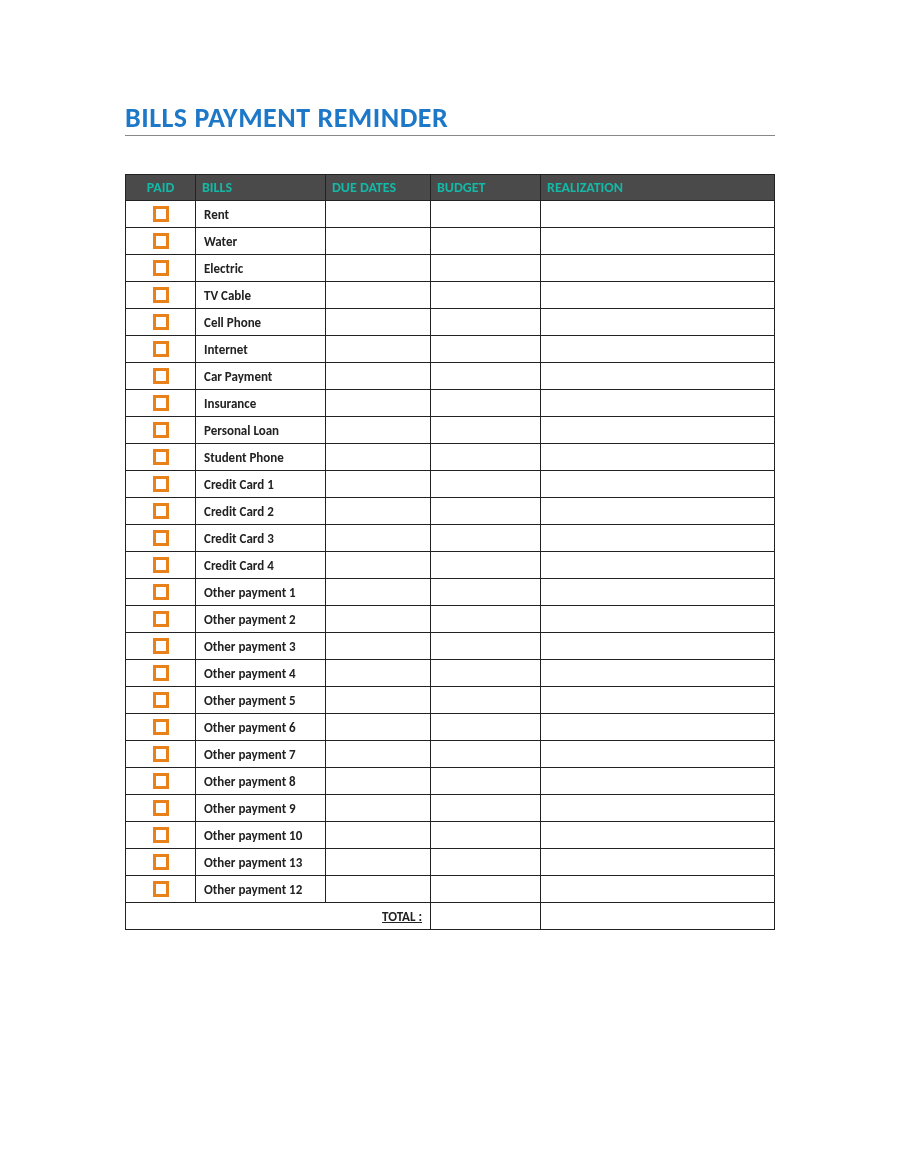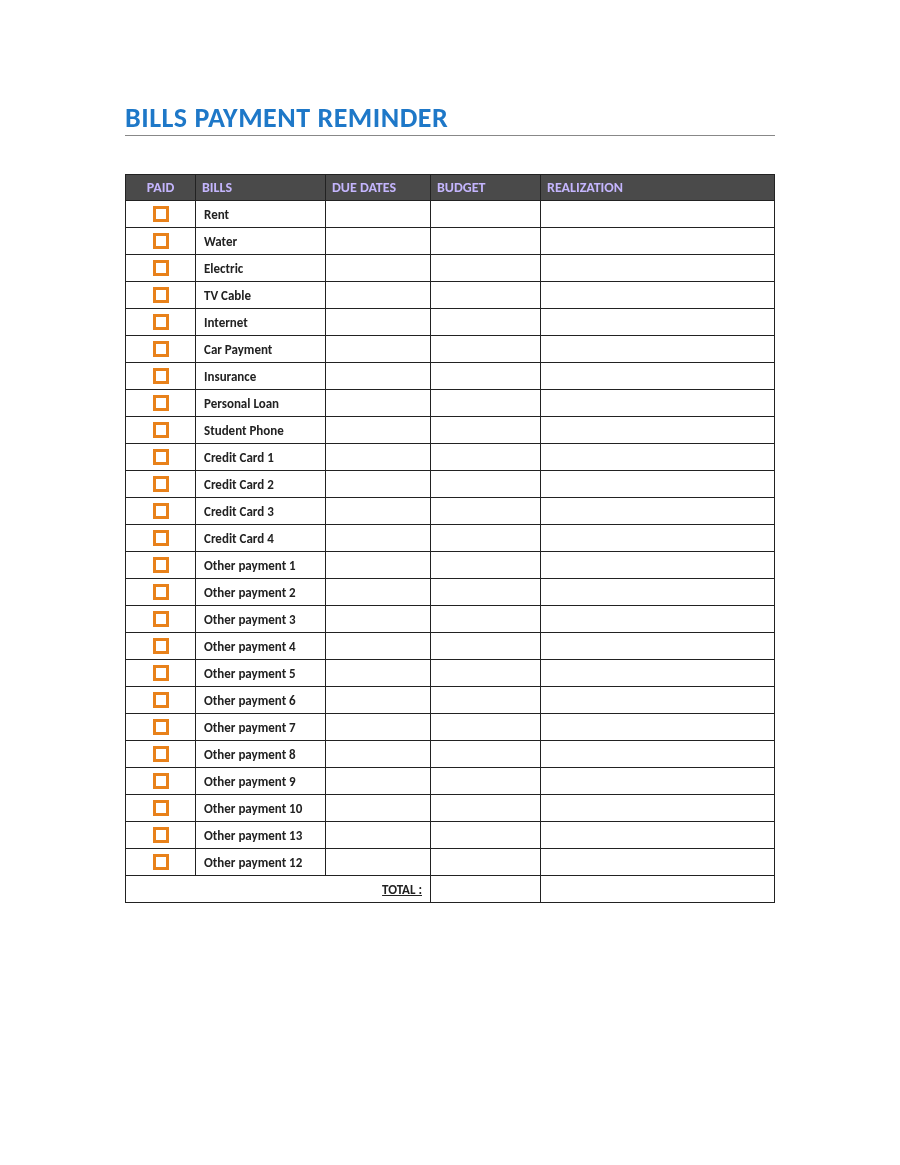--- a/index.html
+++ b/index.html
@@ -18,21 +18,21 @@
       padding-bottom: 0;
       border-bottom: 1px solid #888;
       margin-bottom: 38px;
     }
     table {
       border-collapse: collapse;
       width: 100%;
     }
     thead th {
       background: #4a4a4a;
-      color: #c4b5fd;
+      color: #14b8a6;
       font-weight: bold;
       font-size: 14px;
       text-align: center;
       padding: 4px 6px;
       border: 1px solid #222;
       height: 22px;
     }
     tbody td {
       border: 1px solid #222;
       height: 27px;
@@ -102,20 +102,27 @@
       </tr>
       <tr>
         <td class="col-paid"><span class="checkbox"></span></td>
         <td class="col-bills">TV Cable</td>
         <td class="col-due"></td>
         <td class="col-budget"></td>
         <td class="col-real"></td>
       </tr>
       <tr>
         <td class="col-paid"><span class="checkbox"></span></td>
+        <td class="col-bills">Cell Phone</td>
+        <td class="col-due"></td>
+        <td class="col-budget"></td>
+        <td class="col-real"></td>
+      </tr>
+      <tr>
+        <td class="col-paid"><span class="checkbox"></span></td>
         <td class="col-bills">Internet</td>
         <td class="col-due"></td>
         <td class="col-budget"></td>
         <td class="col-real"></td>
       </tr>
       <tr>
         <td class="col-paid"><span class="checkbox"></span></td>
         <td class="col-bills">Car Payment</td>
         <td class="col-due"></td>
         <td class="col-budget"></td>

